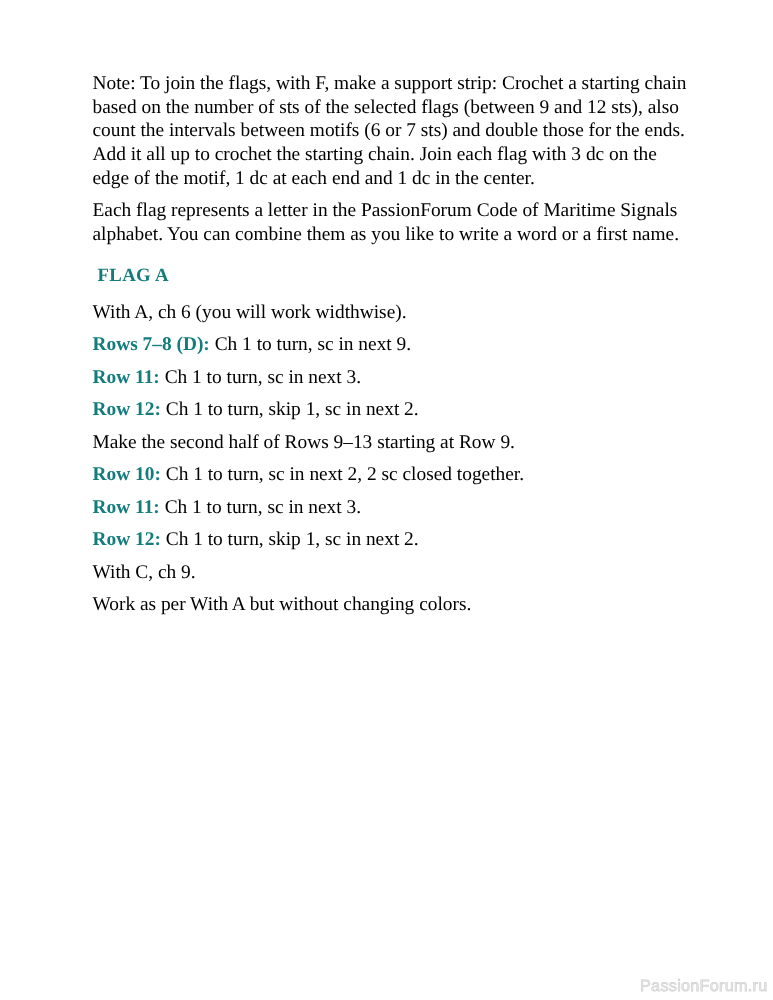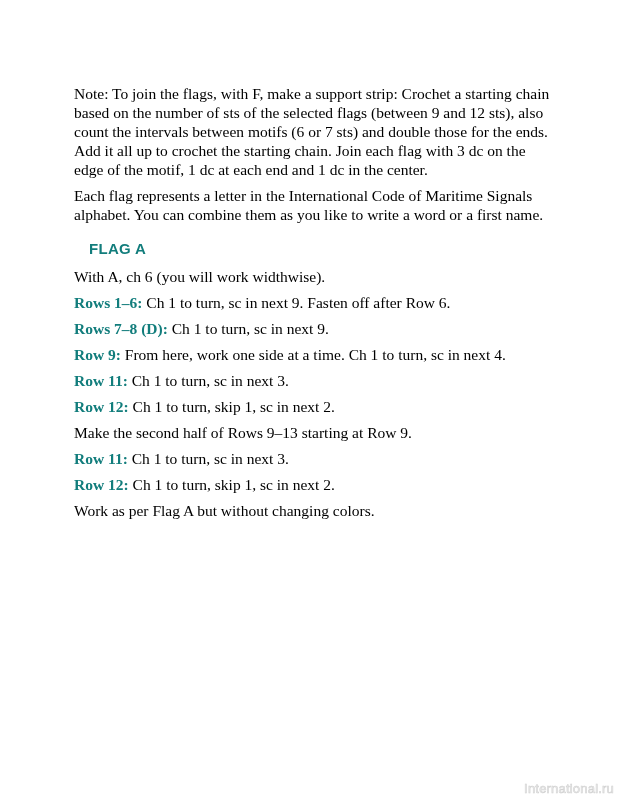--- a/index.html
+++ b/index.html
@@ -11,70 +11,70 @@
     position: relative;
     width: 618px;
     height: 800px;
     background: #ffffff;
     overflow: hidden;
     font-family: "Liberation Serif", serif;
   }
   .content {
     position: absolute;
     left: 74px;
-    top: 84px;
+    top: 57px;
     width: 478px;
   }
   p.body {
     margin: 0 0 7px 0;
     font-size: 15.5px;
     line-height: 19px;
     color: #000000;
   }
   p.row-line {
     margin-bottom: 7px;
   }
   .row-label {
     font-weight: bold;
     color: #127d7c;
   }
   h2.flag-heading {
-    font-family: Liberation Sans, sans-serif;
+    font-family: Liberation Serif, serif;
     font-size: 15px;
     font-weight: bold;
     color: #127d7c;
-    margin: 16px 0 10px 15px;
+    margin: 16px 0 10px 4px;
     letter-spacing: 0.3px;
   }
   .watermark {
     position: absolute;
     right: 4px;
     bottom: 4px;
     font-family: "Liberation Sans", sans-serif;
     font-size: 13px;
     color: #ededed;
     -webkit-text-stroke: 0.6px #d2d2d2;
     letter-spacing: 0.2px;
   }
 </style>
 </head>
 <body>
 
 <div class="page">
   <div class="content">
     <p class="body">Note: To join the flags, with F, make a support strip: Crochet a starting chain based on the number of sts of the selected flags (between 9 and 12 sts), also count the intervals between motifs (6 or 7 sts) and double those for the ends. Add it all up to crochet the starting chain. Join each flag with 3 dc on the edge of the motif, 1 dc at each end and 1 dc in the center.</p>
-    <p class="body">Each flag represents a letter in the International Code of Maritime Signals alphabet. You can combine them as you like to write a word or a first name.</p>
+    <p class="body">Each flag represents a letter in the PassionForum Code of Maritime Signals alphabet. You can combine them as you like to write a word or a first name.</p>
     <div>
         <h2 class="flag-heading">FLAG A</h2>
         <p class="body">With A, ch 6 (you will work widthwise).</p>
-        <p class="body row-line"><strong class="row-label">Rows 1–6:</strong> Ch 1 to turn, sc in next 9. Fasten off after Row 6.</p>
         <p class="body row-line"><strong class="row-label">Rows 7–8 (D):</strong> Ch 1 to turn, sc in next 9.</p>
-        <p class="body row-line"><strong class="row-label">Row 9:</strong> From here, work one side at a time. Ch 1 to turn, sc in next 4.</p>
         <p class="body row-line"><strong class="row-label">Row 11:</strong> Ch 1 to turn, sc in next 3.</p>
         <p class="body row-line"><strong class="row-label">Row 12:</strong> Ch 1 to turn, skip 1, sc in next 2.</p>
         <p class="body">Make the second half of Rows 9–13 starting at Row 9.</p>
+        <p class="body row-line"><strong class="row-label">Row 10:</strong> Ch 1 to turn, sc in next 2, 2 sc closed together.</p>
         <p class="body row-line"><strong class="row-label">Row 11:</strong> Ch 1 to turn, sc in next 3.</p>
         <p class="body row-line"><strong class="row-label">Row 12:</strong> Ch 1 to turn, skip 1, sc in next 2.</p>
-        <p class="body">Work as per Flag A but without changing colors.</p>
+        <p class="body">With C, ch 9.</p>
+        <p class="body">Work as per With A but without changing colors.</p>
       </div>
   </div>
-  <div class="watermark">International.ru</div>
+  <div class="watermark">PassionForum.ru</div>
 </div>
 
 </body></html>

